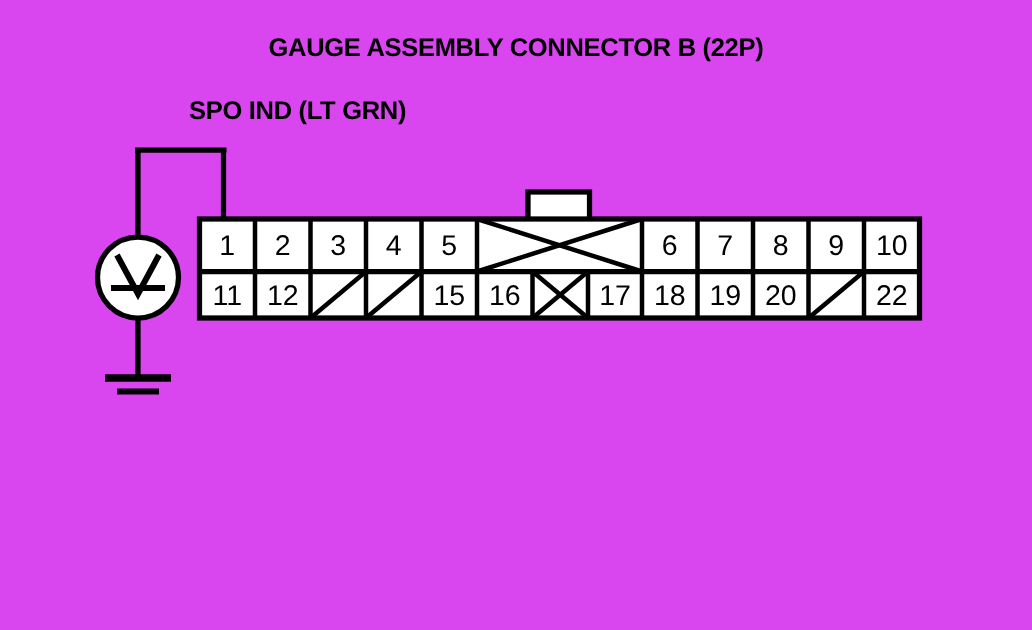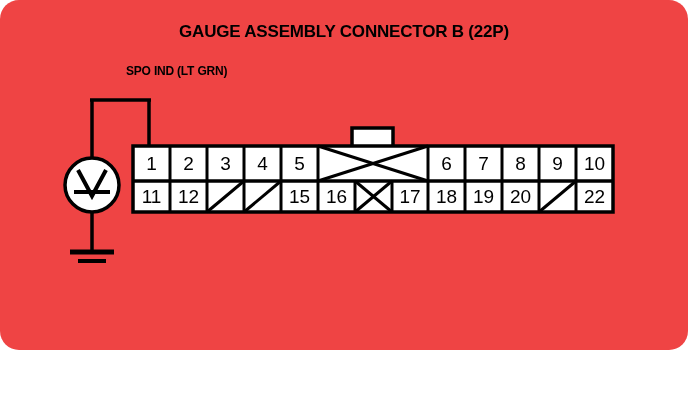--- a/index.html
+++ b/index.html
@@ -3,42 +3,41 @@
 <meta charset="utf-8">
 <style>
   html, body {
     margin: 0;
     padding: 0;
     background: #ffffff;
   }
   #root {
     position: relative;
     width: 688px;
-    height: 350px;
-    background: #ef4444;
+    height: 420px;
+    background: #d946ef;
     font-family: "Liberation Sans", sans-serif;
     overflow: hidden;
-    border-radius: 19px;
   }
   .title {
     position: absolute;
     left: 0;
     top: 22px;
     width: 688px;
     text-align: center;
     font-size: 17px;
     font-weight: bold;
     color: #000;
     letter-spacing: -0.2px;
   }
   .wire-label {
     position: absolute;
     left: 126px;
     top: 64px;
-    font-size: 12px;
+    font-size: 17px;
     font-weight: bold;
     color: #000;
     letter-spacing: -0.2px;
   }
   .caption {
     position: absolute;
     left: 0;
     top: 340px;
     width: 688px;
     text-align: center;

